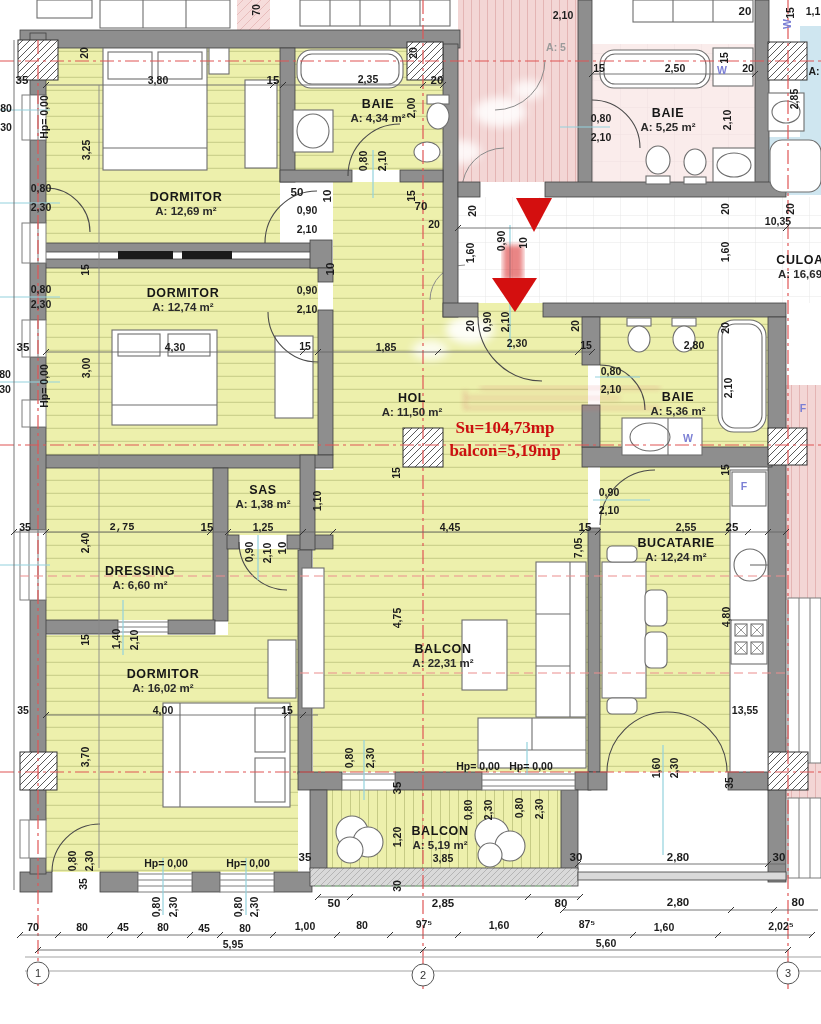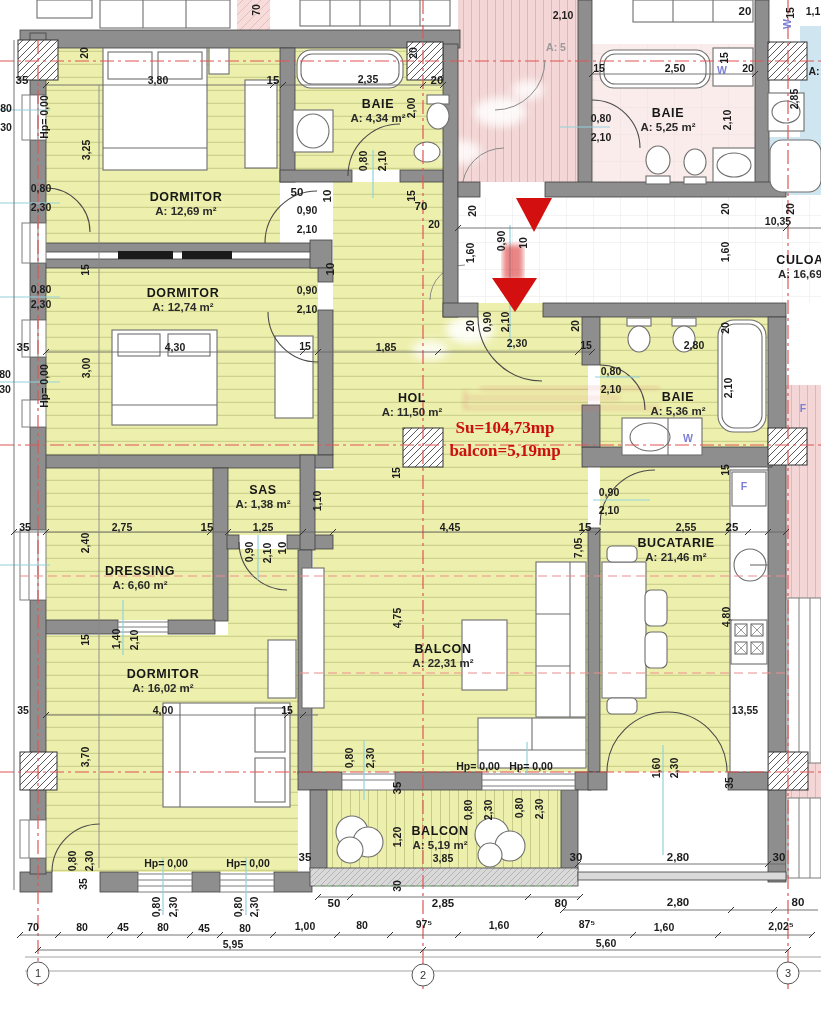--- a/index.html
+++ b/index.html
@@ -507,21 +507,21 @@
       <span class="dim r" style="left: 396px; top: 473px;">15</span>
       <span class="dim" style="left: 611px; top: 371px;">0,80</span>
       <span class="dim" style="left: 611px; top: 389px;">2,10</span>
       <span class="dim" style="left: 694px; top: 345px;">2,80</span>
       <span class="dim r" style="left: 725px; top: 328px;">20</span>
       <span class="dim r" style="left: 728px; top: 388px;">2,10</span>
       <span class="dim c-blue" style="left: 688px; top: 438px;">W</span>
       <span class="dim r" style="left: 725px; top: 470px;">15</span>
       <span class="dim r" style="left: 317px; top: 501px;">1,10</span>
       <span class="dim" style="left: 25px; top: 527px;">35</span>
-      <span class="dim" style="left: 122px; top: 527px;">2,75</span>
+      <span class="dim" style="left: 122px; top: 527px; font-family: Liberation Mono, monospace;">2,75</span>
       <span class="dim b" style="left: 207px; top: 527px;">15</span>
       <span class="dim" style="left: 263px; top: 527px;">1,25</span>
       <span class="dim r" style="left: 85px; top: 543px;">2,40</span>
       <span class="dim r" style="left: 249px; top: 552px;">0,90</span>
       <span class="dim r" style="left: 267px; top: 553px;">2,10</span>
       <span class="dim r b" style="left: 282px; top: 548px;">10</span>
       <span class="dim r" style="left: 85px; top: 640px;">15</span>
       <span class="dim r" style="left: 116px; top: 639px;">1,40</span>
       <span class="dim r" style="left: 134px; top: 640px;">2,10</span>
       <span class="dim" style="left: 450px; top: 527px;">4,45</span>
@@ -623,21 +623,21 @@
       <div class="room" style="left: 140px; top: 577px;">
         <div class="rn">DRESSING</div>
         <div class="ra">A: 6,60 m²</div>
       </div>
       <div class="room" style="left: 443px; top: 655px;">
         <div class="rn">BALCON</div>
         <div class="ra">A: 22,31 m²</div>
       </div>
       <div class="room" style="left: 676px; top: 549px;">
         <div class="rn">BUCATARIE</div>
-        <div class="ra">A: 21,46 m²</div>
+        <div class="ra">A: 12,24 m²</div>
       </div>
       <div class="room" style="left: 163px; top: 680px;">
         <div class="rn">DORMITOR</div>
         <div class="ra">A: 16,02 m²</div>
       </div>
       <div class="room" style="left: 440px; top: 837px;">
         <div class="rn">BALCON</div>
         <div class="ra">A: 5,19 m²</div>
       </div>
       <div class="bubble" style="left: 38px; top: 973px;">1</div>

